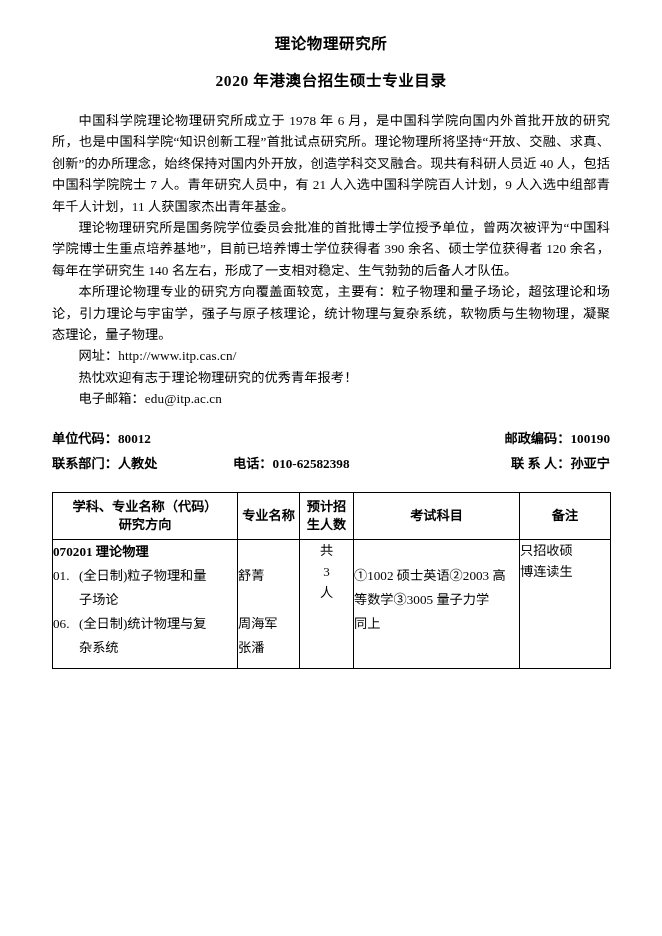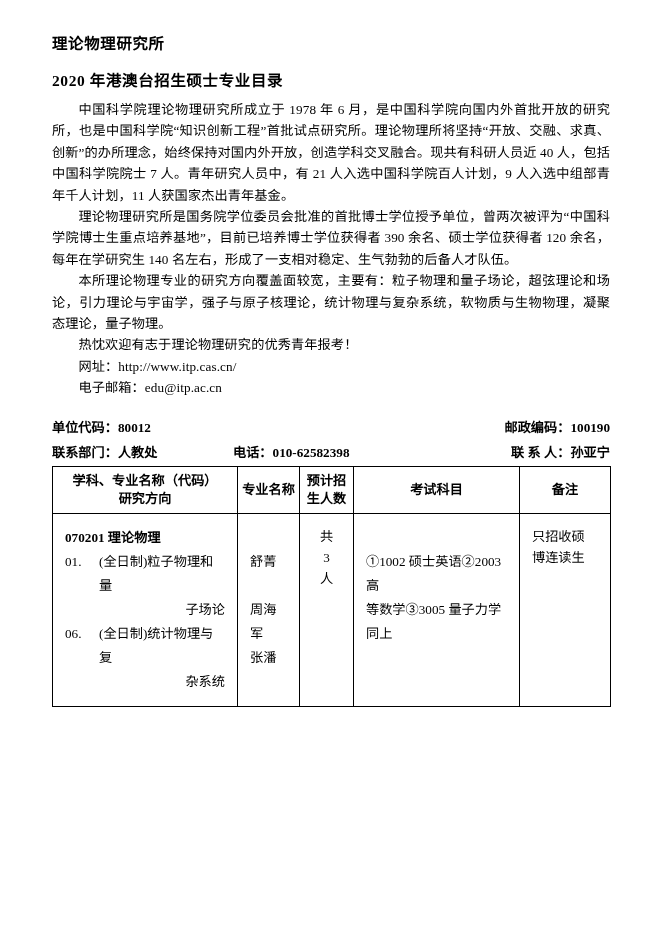--- a/index.html
+++ b/index.html
@@ -23,39 +23,39 @@
     top: 0;
     width: 662px;
     height: 936px;
     box-sizing: border-box;
     padding: 0 52px;
   }
 
   
   .title-block {
     padding-top: 31px;
-    text-align: left;
+    text-align: center;
   }
   .doc-title {
     font-size: 15.5px;
     font-weight: bold;
     line-height: 25px;
     letter-spacing: 0.6px;
   }
   .doc-subtitle {
     font-size: 15.5px;
     font-weight: bold;
     line-height: 25px;
     letter-spacing: 0.6px;
     margin-top: 12px;
   }
 
   
   .body-block {
-    margin-top: 6px;
+    margin-top: 17px;
   }
   p.para {
     margin: 0;
     font-size: 13.2px;
     line-height: 21.4px;
     text-align: justify;
     text-justify: inter-ideograph;
     text-indent: 2em;
     letter-spacing: 0.1px;
   }
@@ -79,31 +79,31 @@
     line-height: 25px;
     white-space: nowrap;
   }
   .c-left   { position: absolute; left: 0px; }
   .c-mid    { position: absolute; left: 181px; }
   .c-right  { position: absolute; right: 0px; }
   .c-mid2   { position: absolute; left: 181px; }
 
   
   .table-wrap {
-    margin-top: 1px;
+    margin-top: 16px;
   }
   table.catalog {
     border-collapse: collapse;
     width: 558px;
     table-layout: fixed;
     font-size: 13.2px;
   }
   table.catalog td, table.catalog th {
     border: 1px solid #000000;
-    padding: 12px;
+    padding: 0;
     vertical-align: top;
   }
   table.catalog thead th {
     text-align: center;
     vertical-align: middle;
     font-weight: bold;
     line-height: 18px;
     padding: 5px 2px;
     height: 40px;
     box-sizing: border-box;
@@ -120,33 +120,31 @@
     padding: 6px 4px 4px 4px;
   }
   .major-code {
     font-weight: bold;
     line-height: 24px;
     white-space: nowrap;
   }
   .dir-line {
     line-height: 24px;
     display: flex;
-    gap: 8px;
   }
   .dir-num {
     width: 26px;
     flex: 0 0 26px;
   }
   .dir-text {
     flex: 1 1 auto;
   }
   .dir-cont {
     line-height: 24px;
     padding-left: 26px;
-    text-align: right;
   }
 
   .cell-adv {
     padding: 4px 3px;
     line-height: 24px;
   }
   .adv-spacer { height: 24px; }
 
   .cell-quota {
     text-align: center;
@@ -175,22 +173,22 @@
 
   <div class="title-block">
     <div class="doc-title">理论物理研究所</div>
     <div class="doc-subtitle">2020 年港澳台招生硕士专业目录</div>
   </div>
 
   <div class="body-block">
     <p class="para">中国科学院理论物理研究所成立于 1978 年 6 月，是中国科学院向国内外首批开放的研究所，也是中国科学院“知识创新工程”首批试点研究所。理论物理所将坚持“开放、交融、求真、创新”的办所理念，始终保持对国内外开放，创造学科交叉融合。现共有科研人员近 40 人，包括中国科学院院士 7 人。青年研究人员中，有 21 人入选中国科学院百人计划，9 人入选中组部青年千人计划，11 人获国家杰出青年基金。</p>
     <p class="para">理论物理研究所是国务院学位委员会批准的首批博士学位授予单位，曾两次被评为“中国科学院博士生重点培养基地”，目前已培养博士学位获得者 390 余名、硕士学位获得者 120 余名，每年在学研究生 140 名左右，形成了一支相对稳定、生气勃勃的后备人才队伍。</p>
     <p class="para">本所理论物理专业的研究方向覆盖面较宽，主要有：粒子物理和量子场论，超弦理论和场论，引力理论与宇宙学，强子与原子核理论，统计物理与复杂系统，软物质与生物物理，凝聚态理论，量子物理。</p>
+    <p class="plain"><span>网址：</span><span>http://www.itp.cas.cn/</span></p>
     <p class="plain">热忱欢迎有志于理论物理研究的优秀青年报考！</p>
-    <p class="plain"><span>网址：</span><span>http://www.itp.cas.cn/</span></p>
     <p class="plain"><span>电子邮箱：</span><span>edu@itp.ac.cn</span></p>
   </div>
 
   <div class="contact-block">
     <div class="contact-row">
       <span class="c-left"><span>单位代码：</span><span>80012</span></span>
       <span class="c-right"><span>邮政编码：</span><span>100190</span></span>
     </div>
     <div class="contact-row">
       <span class="c-left"><span>联系部门：</span><span>人教处</span></span>

